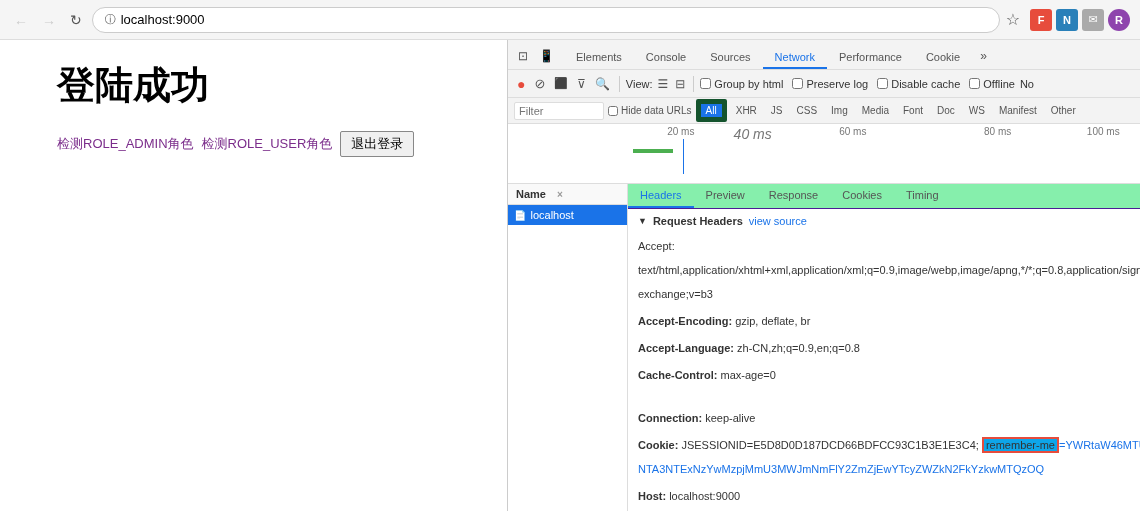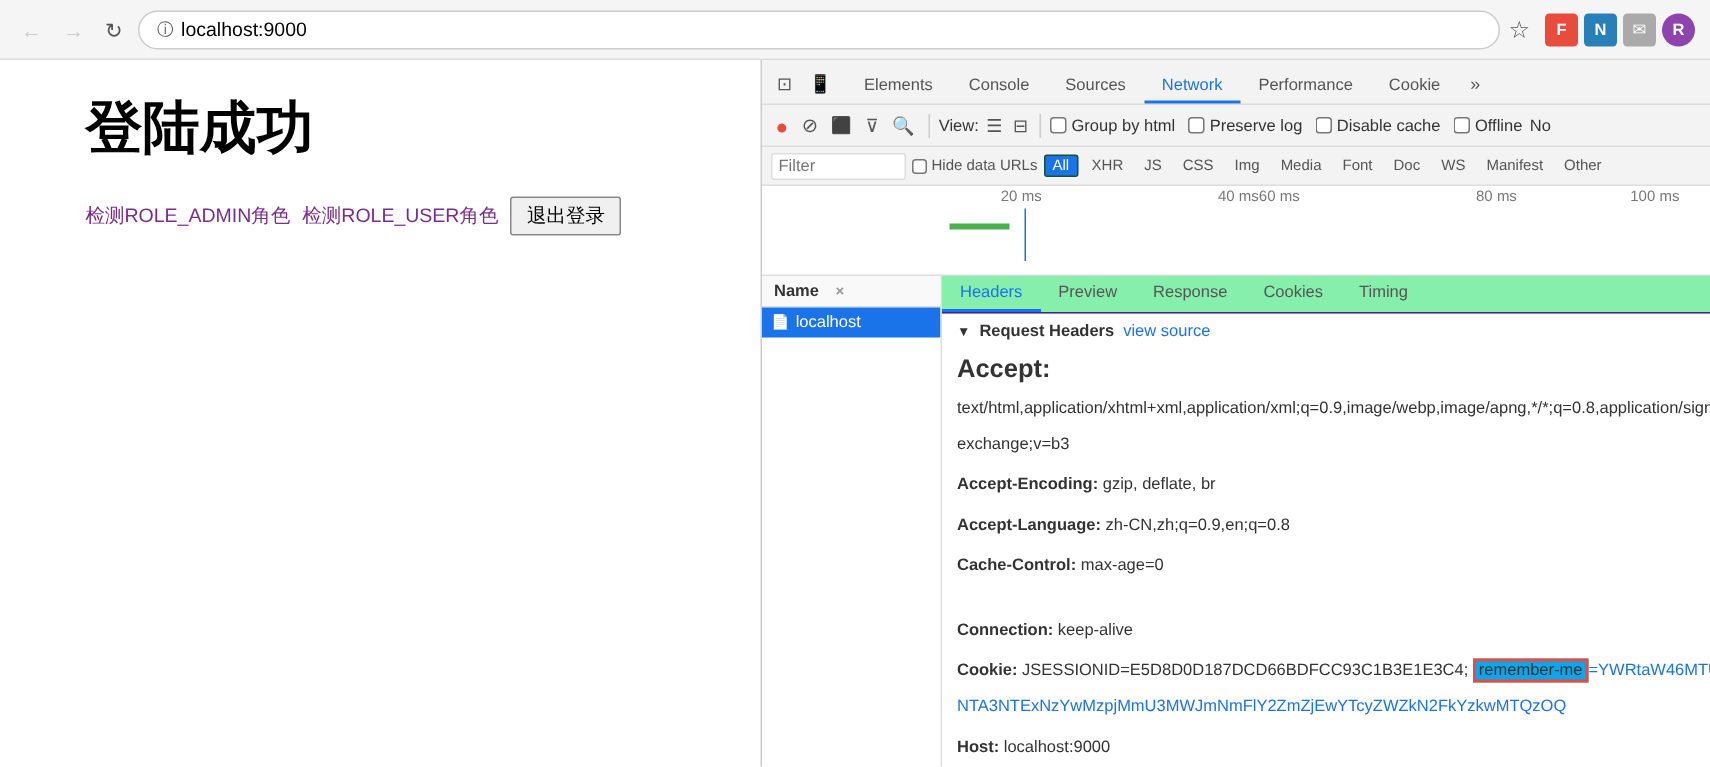--- a/index.html
+++ b/index.html
@@ -97,37 +97,37 @@
       </label>
       <span style="font-size:11px;color:#333;margin-left:2px;">No</span>
     </div>
 
     <div style="height:26px;background:#f3f3f3;border-bottom:1px solid #ddd;display:flex;align-items:center;padding:0 6px;gap:4px;">
       <input style="width: 90px; height: 18px; border: 1px solid rgb(221, 221, 221); border-radius: 2px; padding: 0px 4px; font-size: 11px;" placeholder="Filter">
       <label style="display:flex;align-items:center;gap:3px;font-size:10px;color:#555;cursor:pointer;">
         <input type="checkbox" style="width: 10px; height: 10px;">
         <span>Hide data URLs</span>
       </label>
-      <div style="padding:1px 5px;font-size:10px;cursor:pointer;border-radius:2px;background:#1a73e8;color:#fff;border:1px solid #14532d;">All</div>
+      <div style="padding:1px 5px;font-size:10px;cursor:pointer;border-radius:2px;background:#1a73e8;color:#fff;border:5px solid #14532d;">All</div>
       <div style="padding:1px 5px;font-size:10px;cursor:pointer;color:#555;">XHR</div>
       <div style="padding:1px 5px;font-size:10px;cursor:pointer;color:#555;">JS</div>
       <div style="padding:1px 5px;font-size:10px;cursor:pointer;color:#555;">CSS</div>
       <div style="padding:1px 5px;font-size:10px;cursor:pointer;color:#555;">Img</div>
       <div style="padding:1px 5px;font-size:10px;cursor:pointer;color:#555;">Media</div>
       <div style="padding:1px 5px;font-size:10px;cursor:pointer;color:#555;">Font</div>
       <div style="padding:1px 5px;font-size:10px;cursor:pointer;color:#555;">Doc</div>
       <div style="padding:1px 5px;font-size:10px;cursor:pointer;color:#555;">WS</div>
       <div style="padding:1px 5px;font-size:10px;cursor:pointer;color:#555;">Manifest</div>
       <div style="padding:1px 5px;font-size:10px;cursor:pointer;color:#555;">Other</div>
     </div>
 
     <div style="height:60px;background:#fff;border-bottom:1px solid #ddd;position:relative;overflow:hidden;">
       <div style="display:flex;padding:2px 0 0 120px;position:absolute;top:0;left:0;right:12px;">
         <div style="flex:1;font-size:10px;color:#777;text-align:center;">20 ms</div>
-        <div style="flex:1;font-size:10px;color:#777;text-align:right;">40 ms</div>
+        <div style="flex:1;font-size:14px;color:#777;text-align:left;font-style:italic;">40 ms</div>
         <div style="flex:1;font-size:10px;color:#777;text-align:left;">60 ms</div>
         <div style="flex:1;font-size:10px;color:#777;text-align:center;">80 ms</div>
         <div style="flex:1;font-size:10px;color:#777;text-align:center;">100 ms</div>
       </div>
 
       <div style="position:absolute;top:25px;left:125px;width:40px;height:4px;background:#4CAF50;"></div>
 
       <div style="position:absolute;top:15px;left:175px;width:1px;height:35px;background:#1a73e8;"></div>
     </div>
 
@@ -155,21 +155,21 @@
         </div>
 
         <div style="padding:6px 10px;">
           <div style="font-size:11px;font-weight:bold;color:#333;display:flex;align-items:center;gap:6px;margin-bottom:6px;">
             <span style="font-size:9px;">▼</span>
             <span>Request Headers</span>
             <span style="color:#1a73e8;font-size:11px;cursor:pointer;font-weight:normal;">view source</span>
           </div>
 
           <div style="margin-bottom:3px;line-height:1.5;">
-            <span style="font-weight:bold;font-size:17px;color:#333;text-align:center;">Accept: </span>
+            <span style="font-weight:normal;font-size:11px;color:#333;text-align:center;">Accept: </span>
             <span style="font-size:11px;color:#333;">text/html,application/xhtml+xml,application/xml;q=0.9,image/webp,image/apng,*/*;q=0.8,application/signed-exchange;v=b3</span>
           </div>
 
           <div style="margin-bottom:3px;line-height:1.5;">
             <span style="font-weight:bold;font-size:11px;color:#333;">Accept-Encoding: </span>
             <span style="font-size:11px;color:#333;">gzip, deflate, br</span>
           </div>
 
           <div style="margin-bottom:3px;line-height:1.5;">
             <span style="font-weight:bold;font-size:11px;color:#333;">Accept-Language: </span>

